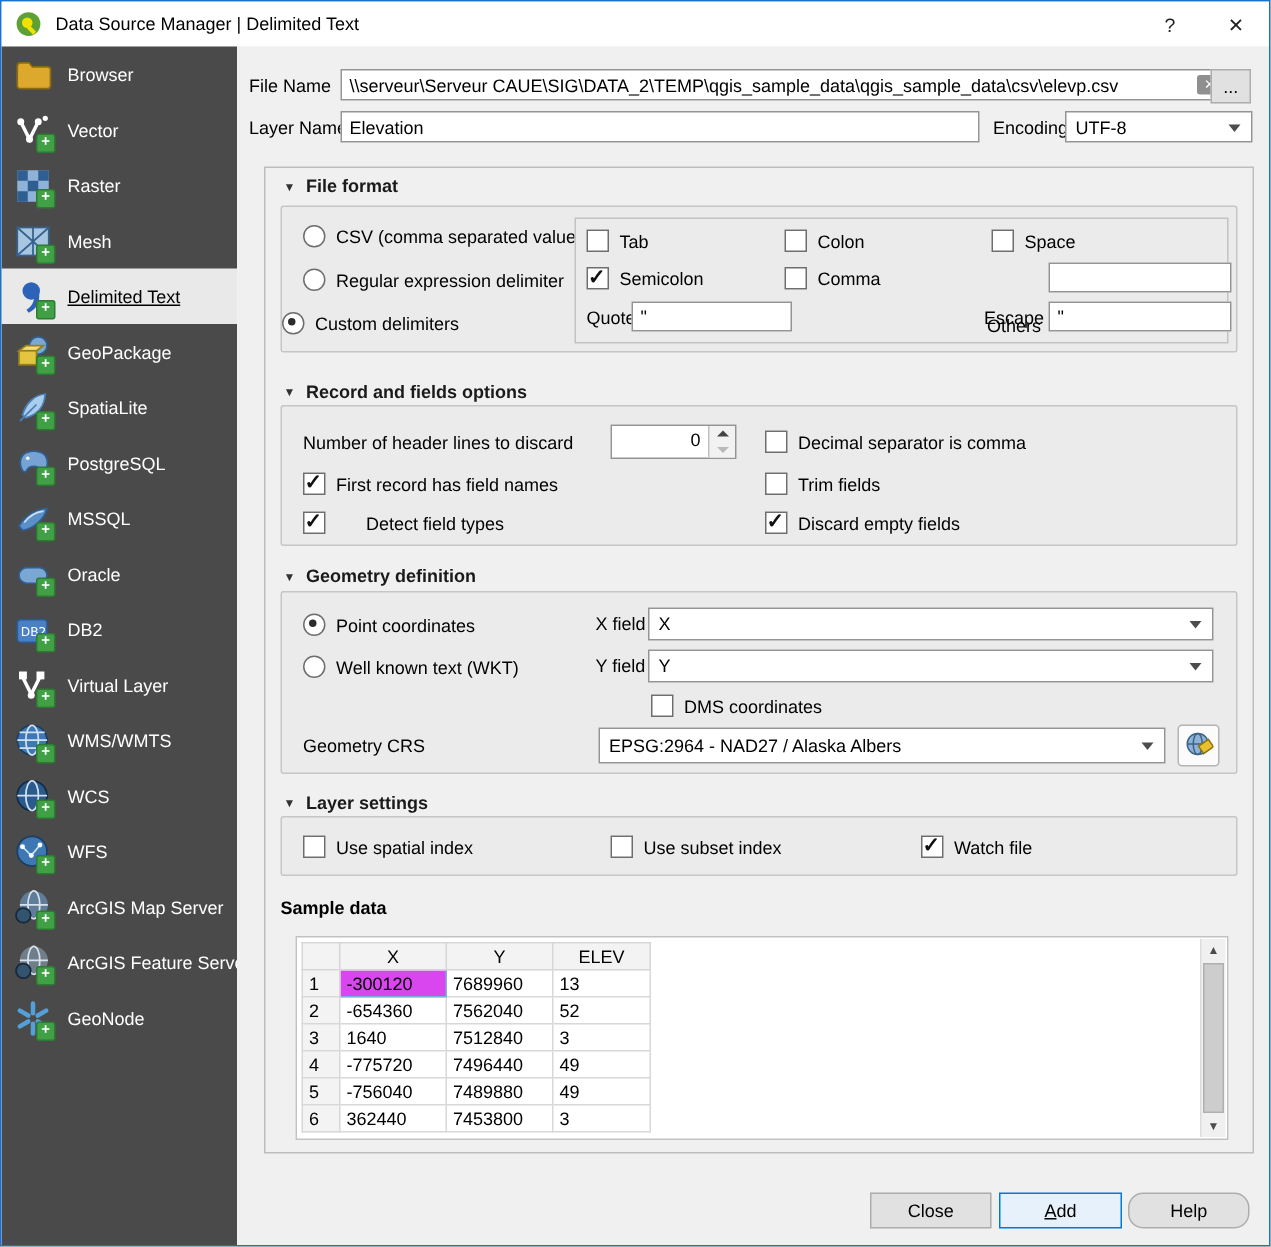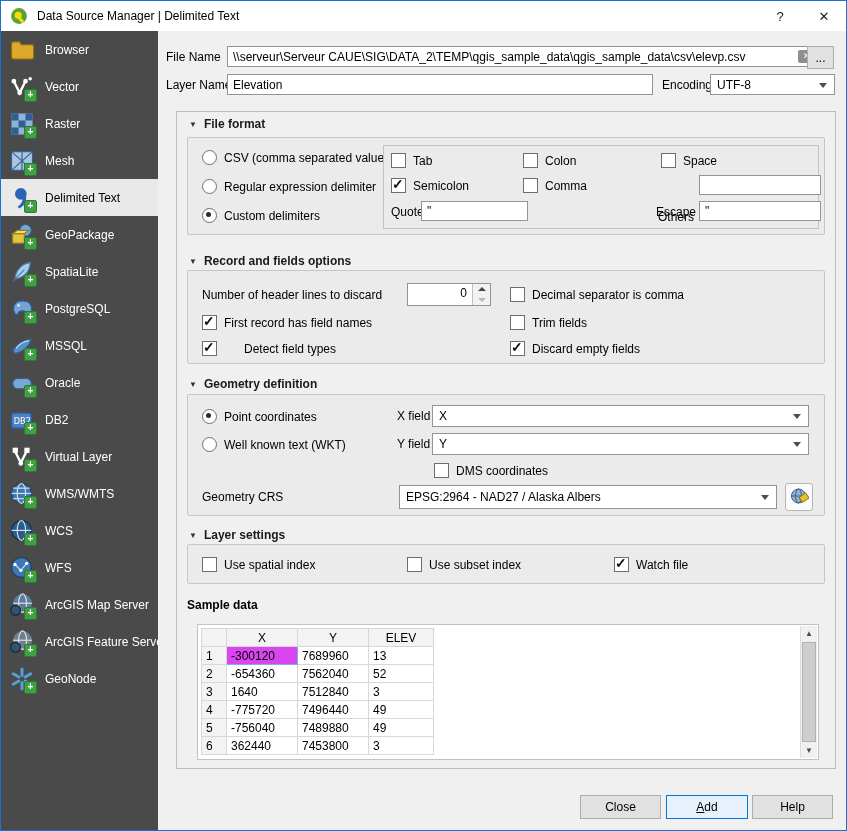--- a/index.html
+++ b/index.html
@@ -9,21 +9,21 @@
   .titlebar .qlogo{width:20px;height:20px;margin-left:8px;}
   .titlebar .ttl{margin-left:8px;font-size:12px;color:#000;}
   .titlebar .sp{flex:1;}
   .tbtn{width:44px;height:30px;display:flex;align-items:center;justify-content:center;font-size:13px;color:#222;}
   
   .sidebar{position:absolute;left:0;top:30px;bottom:0;width:157px;background:#4a4a4a;}
   .sb-item{position:relative;height:37px;display:flex;align-items:center;cursor:default;}
   .sb-item .sb-icon{position:relative;width:28px;height:28px;margin-left:7px;flex:none;}
   .sb-item .sb-label{margin-left:9px;font-size:12px;color:#ffffff;white-space:nowrap;}
   .sb-item.on{background:#e9e9e9;}
-  .sb-item.on .sb-label{color:#000;}
+  .sb-item.on .sb-label{color:#000;text-decoration:underline;}
   .plus{position:absolute;right:-1px;bottom:-1px;width:11px;height:11px;background:#41a046;border:1px solid #2d7a31;border-radius:2px;color:#fff;font-size:10px;line-height:9px;text-align:center;font-weight:bold;}
   
   .main{position:absolute;left:157px;top:30px;right:0;bottom:0;background:#f0f0f0;font-size:12px;color:#000;}
   .lbl{position:absolute;font-size:12px;color:#000;white-space:nowrap;}
   .tbox{position:absolute;background:#fff;border:1px solid #949494;display:flex;align-items:center;padding:0 5px;font-size:12px;white-space:nowrap;overflow:hidden;}
   .combo{position:absolute;background:#fff;border:1px solid #949494;display:flex;align-items:center;padding:0 6px;font-size:12px;white-space:nowrap;overflow:hidden;}
   .combo::after{content:"";position:absolute;right:7px;top:50%;margin-top:-2px;border-left:4px solid transparent;border-right:4px solid transparent;border-top:5px solid #4d4d4d;}
   .btn{position:absolute;background:#e1e1e1;border:1px solid #adadad;font-size:12px;display:flex;align-items:center;justify-content:center;color:#000;}
   .btn.default{background:#e7f1fb;border-color:#0078d7;}
   .u{text-decoration:underline;}
@@ -329,21 +329,21 @@
       </div>
       <div class="gbox" style="top:25px;height:96px;">
         <div class="opt" style="left:14px;top:12px;">
           <span class="radio"></span>
           <span>CSV (comma separated values)</span>
         </div>
         <div class="opt" style="left:14px;top:41px;">
           <span class="radio"></span>
           <span>Regular expression delimiter</span>
         </div>
-        <div class="opt" style="left:14px;top:70px;">
+        <div class="opt" style="left:0;top:70px;">
           <span class="radio on"></span>
           <span>Custom delimiters</span>
         </div>
 
         <div class="inbox" style="left:195px;top:7px;width:434px;height:82px;">
           <div class="opt" style="left:7px;top:7px;">
             <span class="check"></span>
             <span>Tab</span>
           </div>
           <div class="opt" style="left:139px;top:7px;">
@@ -531,17 +531,17 @@
         </div>
       </div>
     </div>
 
     <div class="btn" style="left:422px;top:764px;width:79px;height:22px;">
       <span>Close</span>
     </div>
     <div class="btn default" style="left:508px;top:764px;width:80px;height:22px;">
       <span><span class="u">A</span><span>dd</span></span>
     </div>
-    <div class="btn" style="left:594px;top:764px;width:79px;height:22px;">
+    <div class="btn" style="left:594px;top:764px;width:79px;height:22px;border-radius:10px;">
       <span>Help</span>
     </div>
   </div>
 </div>
 
 </body></html>

